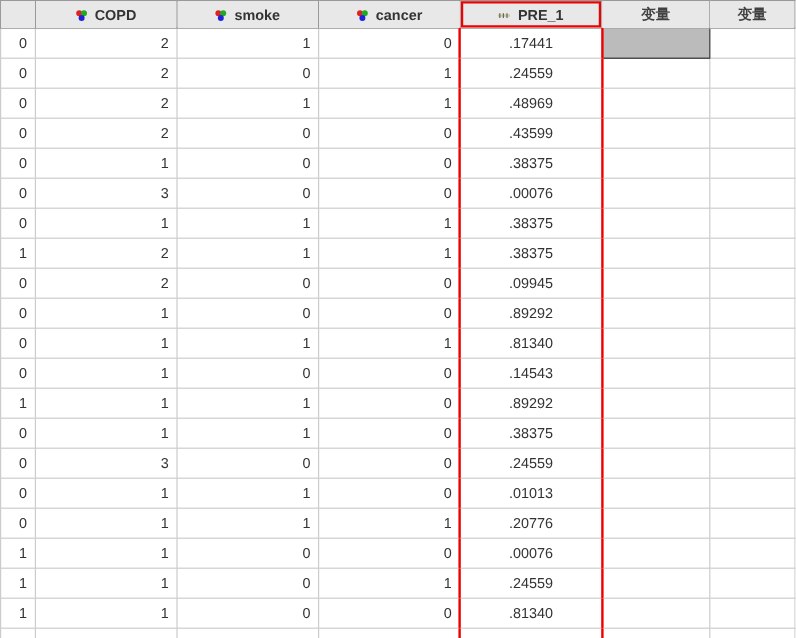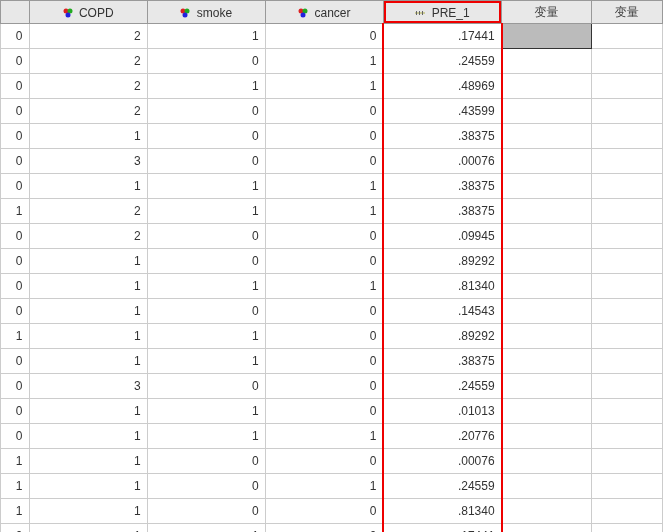--- a/index.html
+++ b/index.html
@@ -15,38 +15,39 @@
 table {
   border-collapse: collapse;
   width: 100%;
   table-layout: fixed;
 }
 th {
   background: #e8e8e8;
   border: 1px solid #999;
   padding: 2px 4px;
   height: 18px;
-  font-weight: normal;
+  font-weight: bold;
   text-align: center;
   color: #333;
   position: relative;
 }
 th.highlight {
   box-shadow: inset 0 0 0 2px #e00;
 }
 td {
   border: 1px solid #ccc;
   padding: 2px 6px;
   height: 20px;
   text-align: right;
   color: #333;
 }
 td.highlight-col {
   border-left: 2px solid #e00;
   border-right: 2px solid #e00;
+  text-align: center;
 }
 td.selected {
   background: #bbb;
   border: 1px solid #333;
 }
 .col0 { width: 28px; }
 .col1 { width: 116px; }
 .col2 { width: 116px; }
 .col3 { width: 116px; }
 .col4 { width: 116px; }

